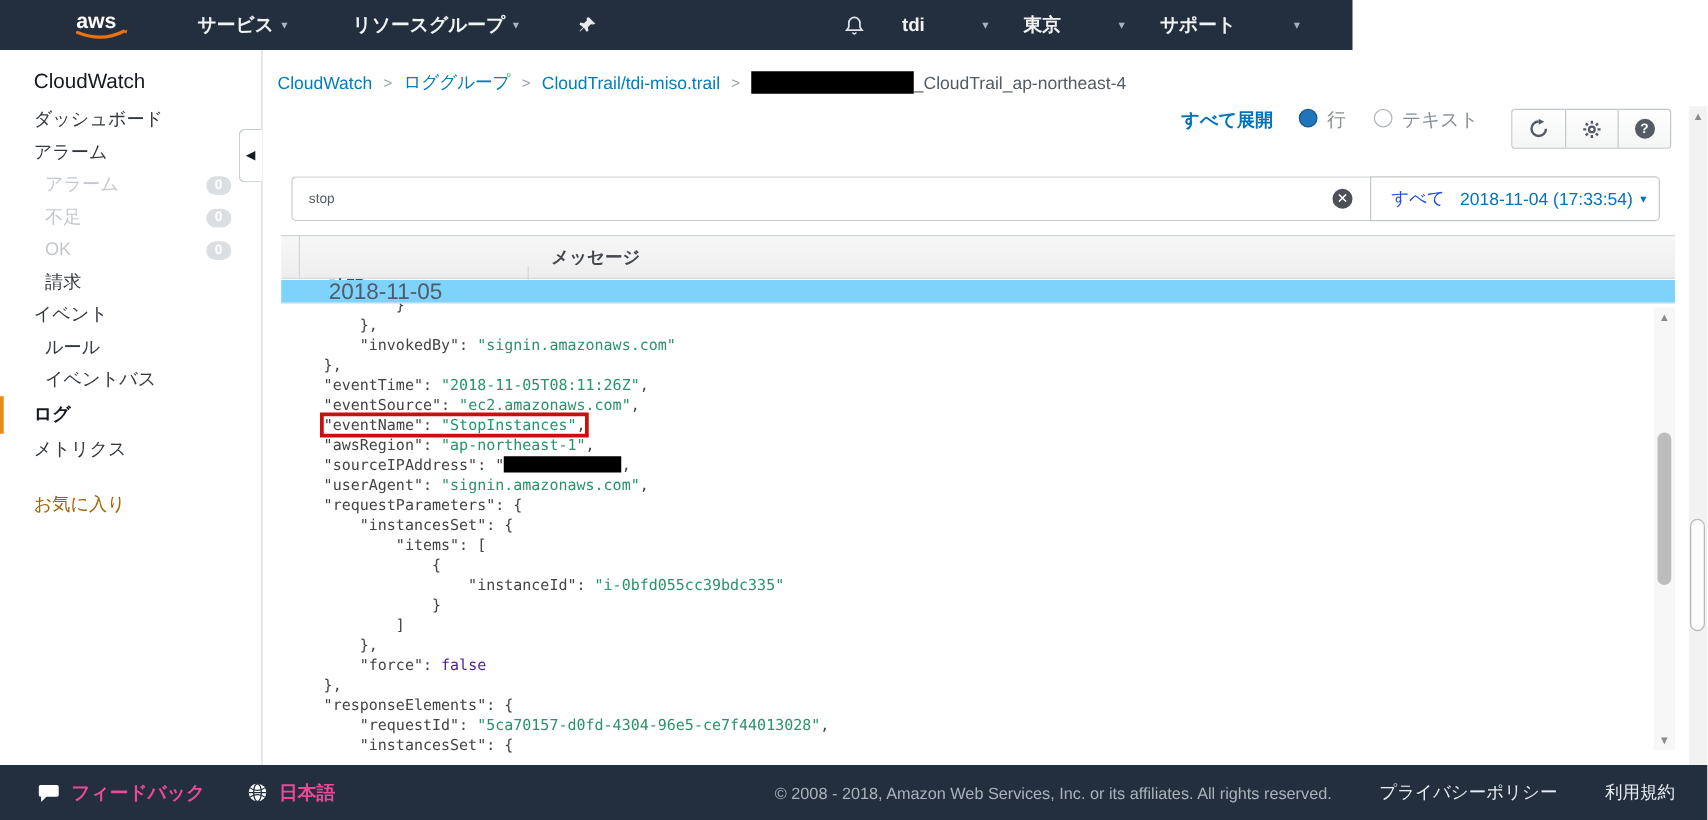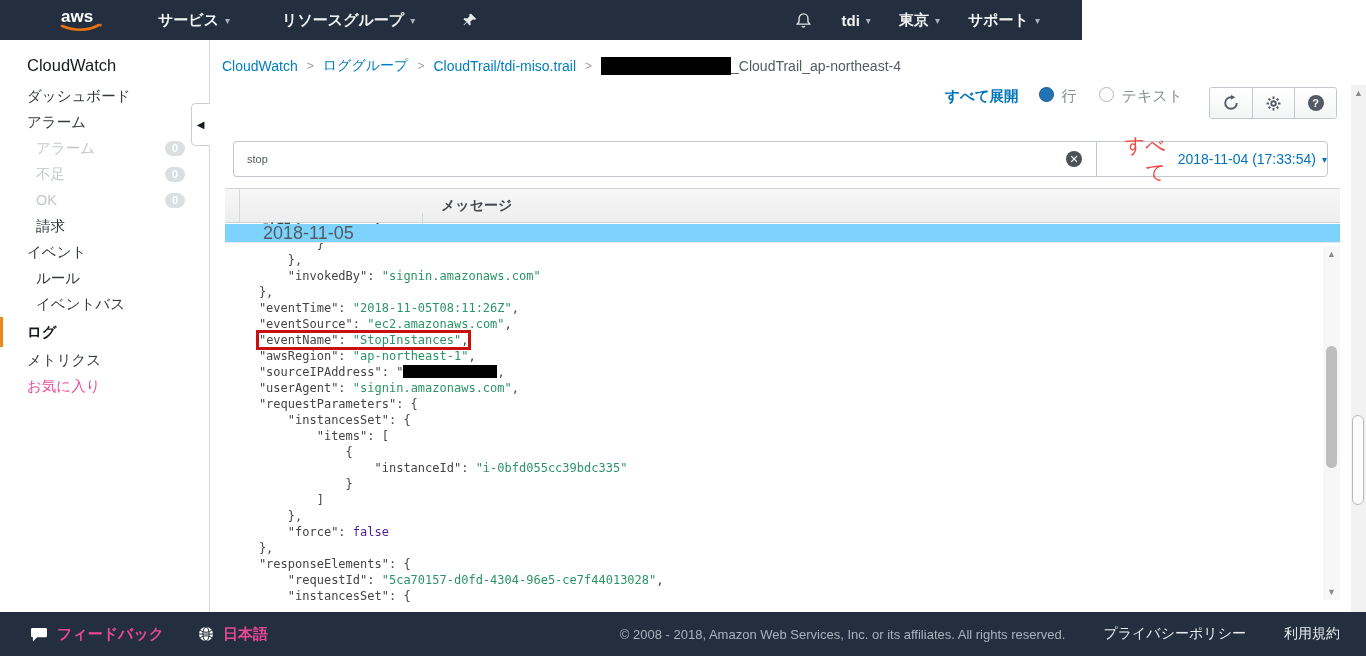--- a/index.html
+++ b/index.html
@@ -13,37 +13,37 @@
   
   .topnav {
     position:absolute; top:0; left:0; width:1082px; height:40px;
     background:#232f3e; display:flex; align-items:center; color:#eaeded;
   }
   .aws-logo { margin-left:58px; width:48px; height:30px; display:block; }
   .nav-item { font-size:15px; font-weight:bold; color:#f1f3f3; margin-left:52px; cursor:pointer; display:flex; align-items:center; }
   .nav-item .caret { font-size:10px; color:#a9b1ba; margin-left:6px; font-weight:normal; }
   .nav-pin { margin-left:48px; cursor:pointer; display:flex; align-items:center; }
   .nav-right { margin-left:auto; display:flex; align-items:center; margin-right:42px; }
-  .nav-right .nav-item { margin-left:0; }
+  .nav-right .nav-item { margin-left:0;gap:40px; }
   .nav-bell { margin-right:30px; cursor:pointer; display:flex; }
   .nav-right .nav-item + .nav-item { margin-left:28px; }
 
   
   .sidebar {
     position:absolute; top:40px; left:0; width:210px; bottom:44px;
     background:#fff; border-right:1px solid #d5dbdb;
   }
   .side-list { padding-top:12px; }
   .side-item { display:flex; align-items:center; padding:4px 24px 4px 27px; font-size:14.5px; color:#33383d; cursor:pointer; line-height:18px; }
   .side-item.s-title { font-size:16.5px; color:#16191f; padding-bottom:9px; }
   .side-item.s-link { }
   .side-item.s-sub { padding-left:36px; }
   .side-item.s-muted { padding-left:36px; color:#c3c8cc; }
   .side-item.s-active { font-weight:bold; color:#16191f; border-left:3px solid #eb8a1c; padding-left:24px; padding-top:6px; padding-bottom:6px;}
-  .side-item.s-fav { color:#ec4899; }
+  .side-item.s-fav { color:#a16207; margin-top:18px; }
   .badge { margin-left:auto; background:#dcdfe1; color:#fff; font-size:11px; font-weight:bold; border-radius:9px; padding:1px 7px; line-height:13px; }
   .collapse-tab {
     position:absolute; top:63px; right:-1px; width:19px; height:43px;
     background:#fff; border:1px solid #c9cfcf; border-right:none;
     border-radius:5px 0 0 5px; display:flex; align-items:center; justify-content:center;
     cursor:pointer; font-size:10px; color:#16191f;
     border-right:1px solid #fff;
   }
 
   
@@ -74,21 +74,21 @@
     font-family:"Liberation Sans",sans-serif;
   }
   .clear-icon {
     position:absolute; right:14px; top:10px; width:16px; height:16px; border-radius:50%;
     background:#4d5157; color:#fff; font-size:11px; line-height:16px; text-align:center; cursor:pointer; font-weight:bold;
   }
   .scope-box {
     width:232px; border:1px solid #c3c8cc; border-radius:0 4px 4px 0; background:#fff;
     display:flex; align-items:center; border-left:1px solid #c3c8cc;
   }
-  .scope-label { color:#ef4444; font-size:20px; padding:0 12px 0 16px;text-align:right; }
+  .scope-label { color:#1d4ed8; font-size:14px; padding:0 12px 0 16px;text-align:right; }
   .date-link { color:#0073bb; font-size:14px; cursor:pointer; white-space:nowrap; }
   .date-caret { color:#0073bb; font-size:10px; margin-left:6px; }
 
   .table-header {
     position:absolute; left:14px; right:26px; top:148px; height:35px;
     background:linear-gradient(#f7f7f7,#eeeeee); border-top:1px solid #cfd4d6; border-bottom:1px solid #cfd4d6;
     display:flex; font-size:14px; font-weight:bold; color:#44484d; align-items:center;
   }
   .th-gutter { width:15px; height:100%; border-right:1px solid #d4d8da; }
   .th-time { width:183px; height:100%; display:flex; align-items:center; padding-left:23px; border-right:1px solid #d4d8da;margin-top:48px; }

